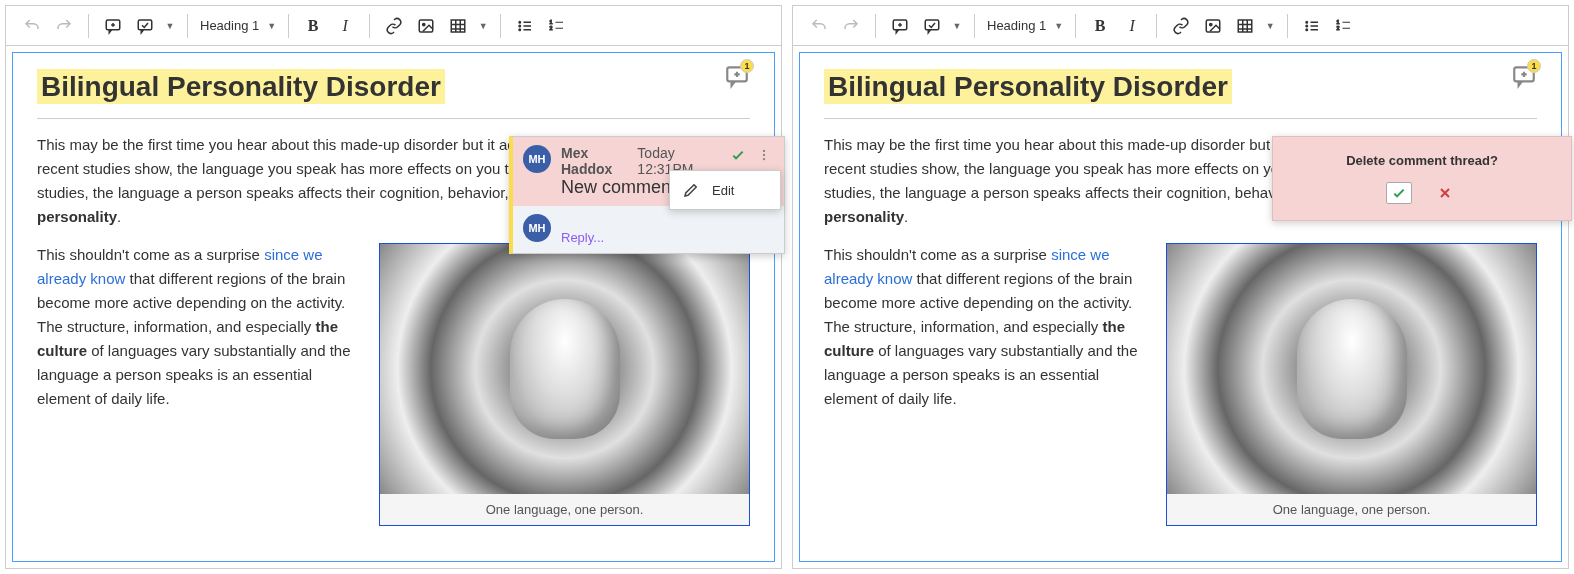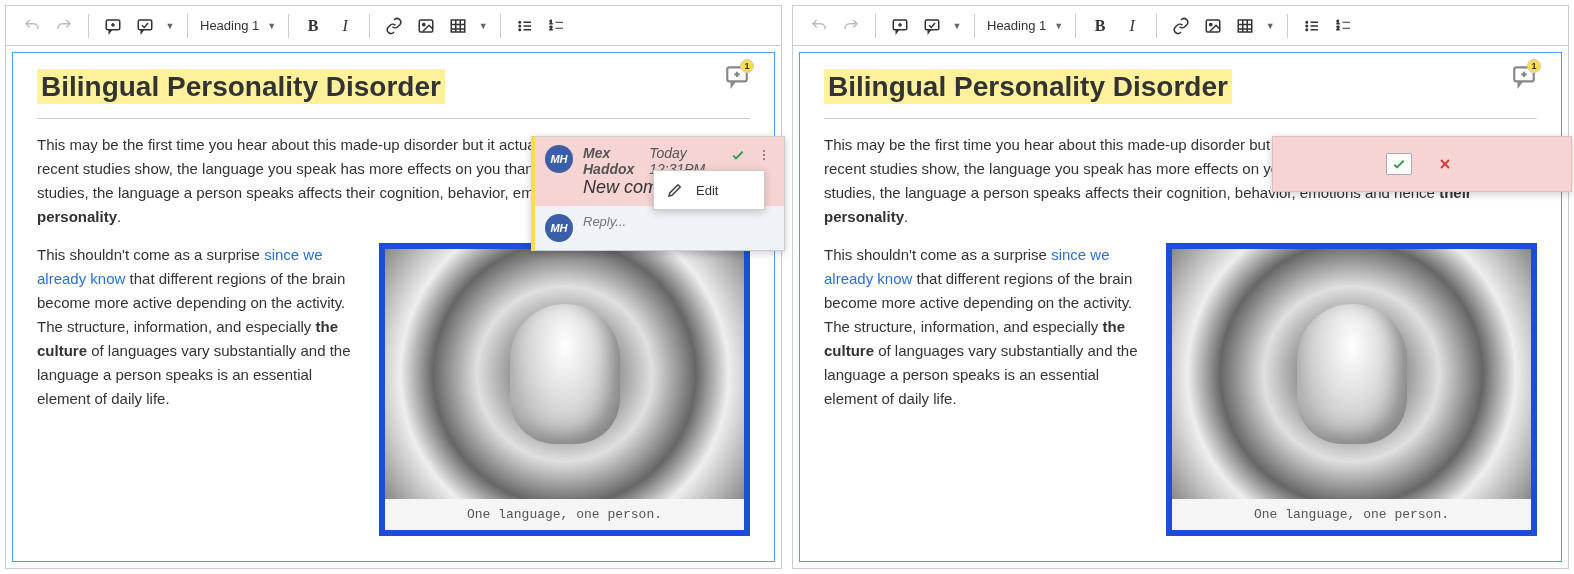--- a/index.html
+++ b/index.html
@@ -123,22 +123,21 @@
     margin-bottom: 14px;
   }
   .two-col {
     display: flex;
     gap: 22px;
   }
   .col-text { flex: 0 0 320px; }
   .col-img { flex: 1; }
   .figure {
     background: #a3a3a3;
-    border: 6px solid #1d4ed8;
-    font-family: Liberation Mono, monospace;
+    border: 1px solid #1d4ed8;
   }
   .figure-img {
     width: 100%;
     height: 250px;
     background:
       radial-gradient(circle at 50% 50%, #e8e8e8 0%, #999 25%, #e0e0e0 40%, #666 60%, #eee 75%, #888 100%);
     filter: grayscale(100%) blur(0.5px);
     position: relative;
     overflow: hidden;
   }
@@ -160,27 +159,26 @@
     background: #f5f5f5;
   }
   a.link { color: #2a6fd6; text-decoration: none; }
   strong { font-weight: 700; }
 
   
   .comment-popup {
     position: absolute;
     top: 130px;
     right: -4px;
-    width: 254px;
+    width: 276px;
     background: #fff;
     border: 1px solid #ccc;
     box-shadow: 0 2px 8px rgba(0,0,0,0.2);
     z-index: 10;
     border-left: 4px solid #fbdc4b;
-    font-style: italic;
   }
   .comment-row {
     display: flex;
     gap: 10px;
     padding: 8px 10px;
     align-items: flex-start;
     position: relative;
   }
   .comment-row.header-row { background: #f7d4d4; }
   .comment-row.reply-row { background: #eff3f7; }
@@ -212,28 +210,29 @@
     gap: 6px;
   }
   .icon-btn {
     width: 20px; height: 20px;
     display: flex; align-items: center; justify-content: center;
     cursor: pointer;
   }
   .reply-field {
     flex: 1;
     font-size: 13px;
-    color: #737373;
+    color: #8b5cf6;
+    margin-top: 16px;
   }
 
   
   .context-menu {
     position: absolute;
     top: 164px;
-    right: 16px;
+    right: 0;
     width: 112px;
     background: #fff;
     border: 1px solid #ccc;
     box-shadow: 0 2px 8px rgba(0,0,0,0.2);
     z-index: 20;
   }
   .menu-item {
     display: flex;
     align-items: center;
     gap: 12px;
@@ -568,20 +567,21 @@
       <div class="col-img">
         <div class="figure">
           <div class="figure-img"></div>
           <div class="caption">One language, one person.</div>
         </div>
       </div>
     </div>
   </div>
 
   <div class="delete-dialog">
+    <div class="delete-title">Delete comment thread?</div>
     <div class="delete-actions">
       <span class="btn yes">
         <svg width="16" height="16" viewBox="0 0 24 24" fill="none" stroke="#2e9b4f" stroke-width="3">
             <path d="M5 13l4 4L19 7"></path>
           </svg>
       </span>
       <span class="btn no">
         <svg width="16" height="16" viewBox="0 0 24 24" fill="none" stroke="#d63c3c" stroke-width="3">
             <path d="M6 6l12 12M18 6L6 18"></path>
           </svg>

